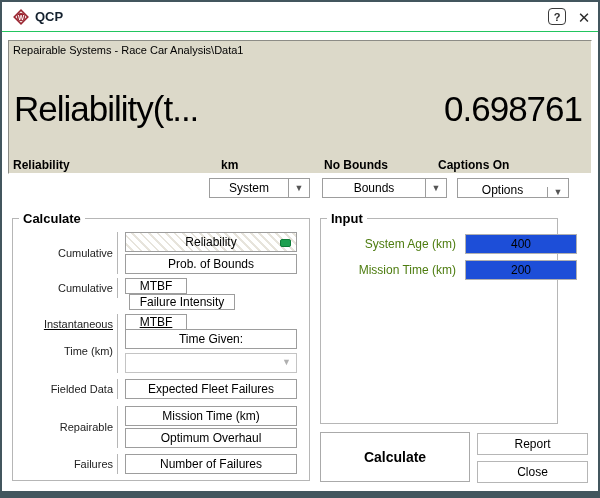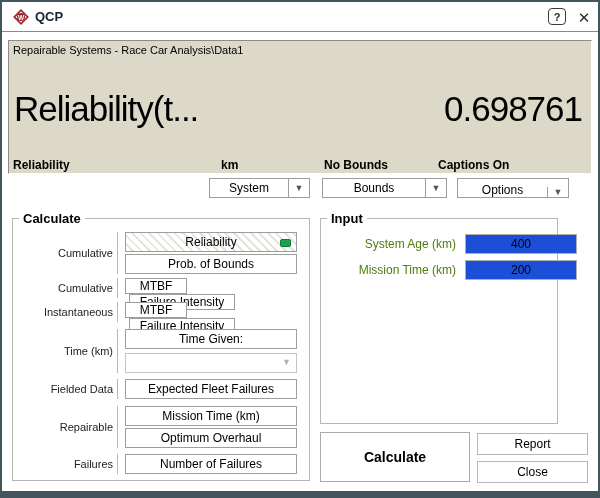--- a/index.html
+++ b/index.html
@@ -135,21 +135,21 @@
 
     <div class="calc-row" style="top:59px; height:20px;">
       <div class="calc-label">Cumulative</div>
       <div class="calc-sep"></div>
       <div class="calc-btns calc-btns-h">
         <div class="cbtn cbtn-mtbf">MTBF</div>
         <div class="cbtn cbtn-fi" style="margin-left:4px;">Failure Intensity</div>
       </div>
     </div>
 
-    <div class="calc-row" style="top:83px; height:20px;">
+    <div class="calc-row" style="top:95px; height:20px;text-decoration:underline;">
       <div class="calc-label">Instantaneous</div>
       <div class="calc-sep"></div>
       <div class="calc-btns calc-btns-h">
         <div class="cbtn cbtn-mtbf">MTBF</div>
         <div class="cbtn cbtn-fi" style="margin-left:4px;">Failure Intensity</div>
       </div>
     </div>
 
     <div class="calc-row" style="top:110px; height:44px;">
       <div class="calc-label">Time (km)</div>

